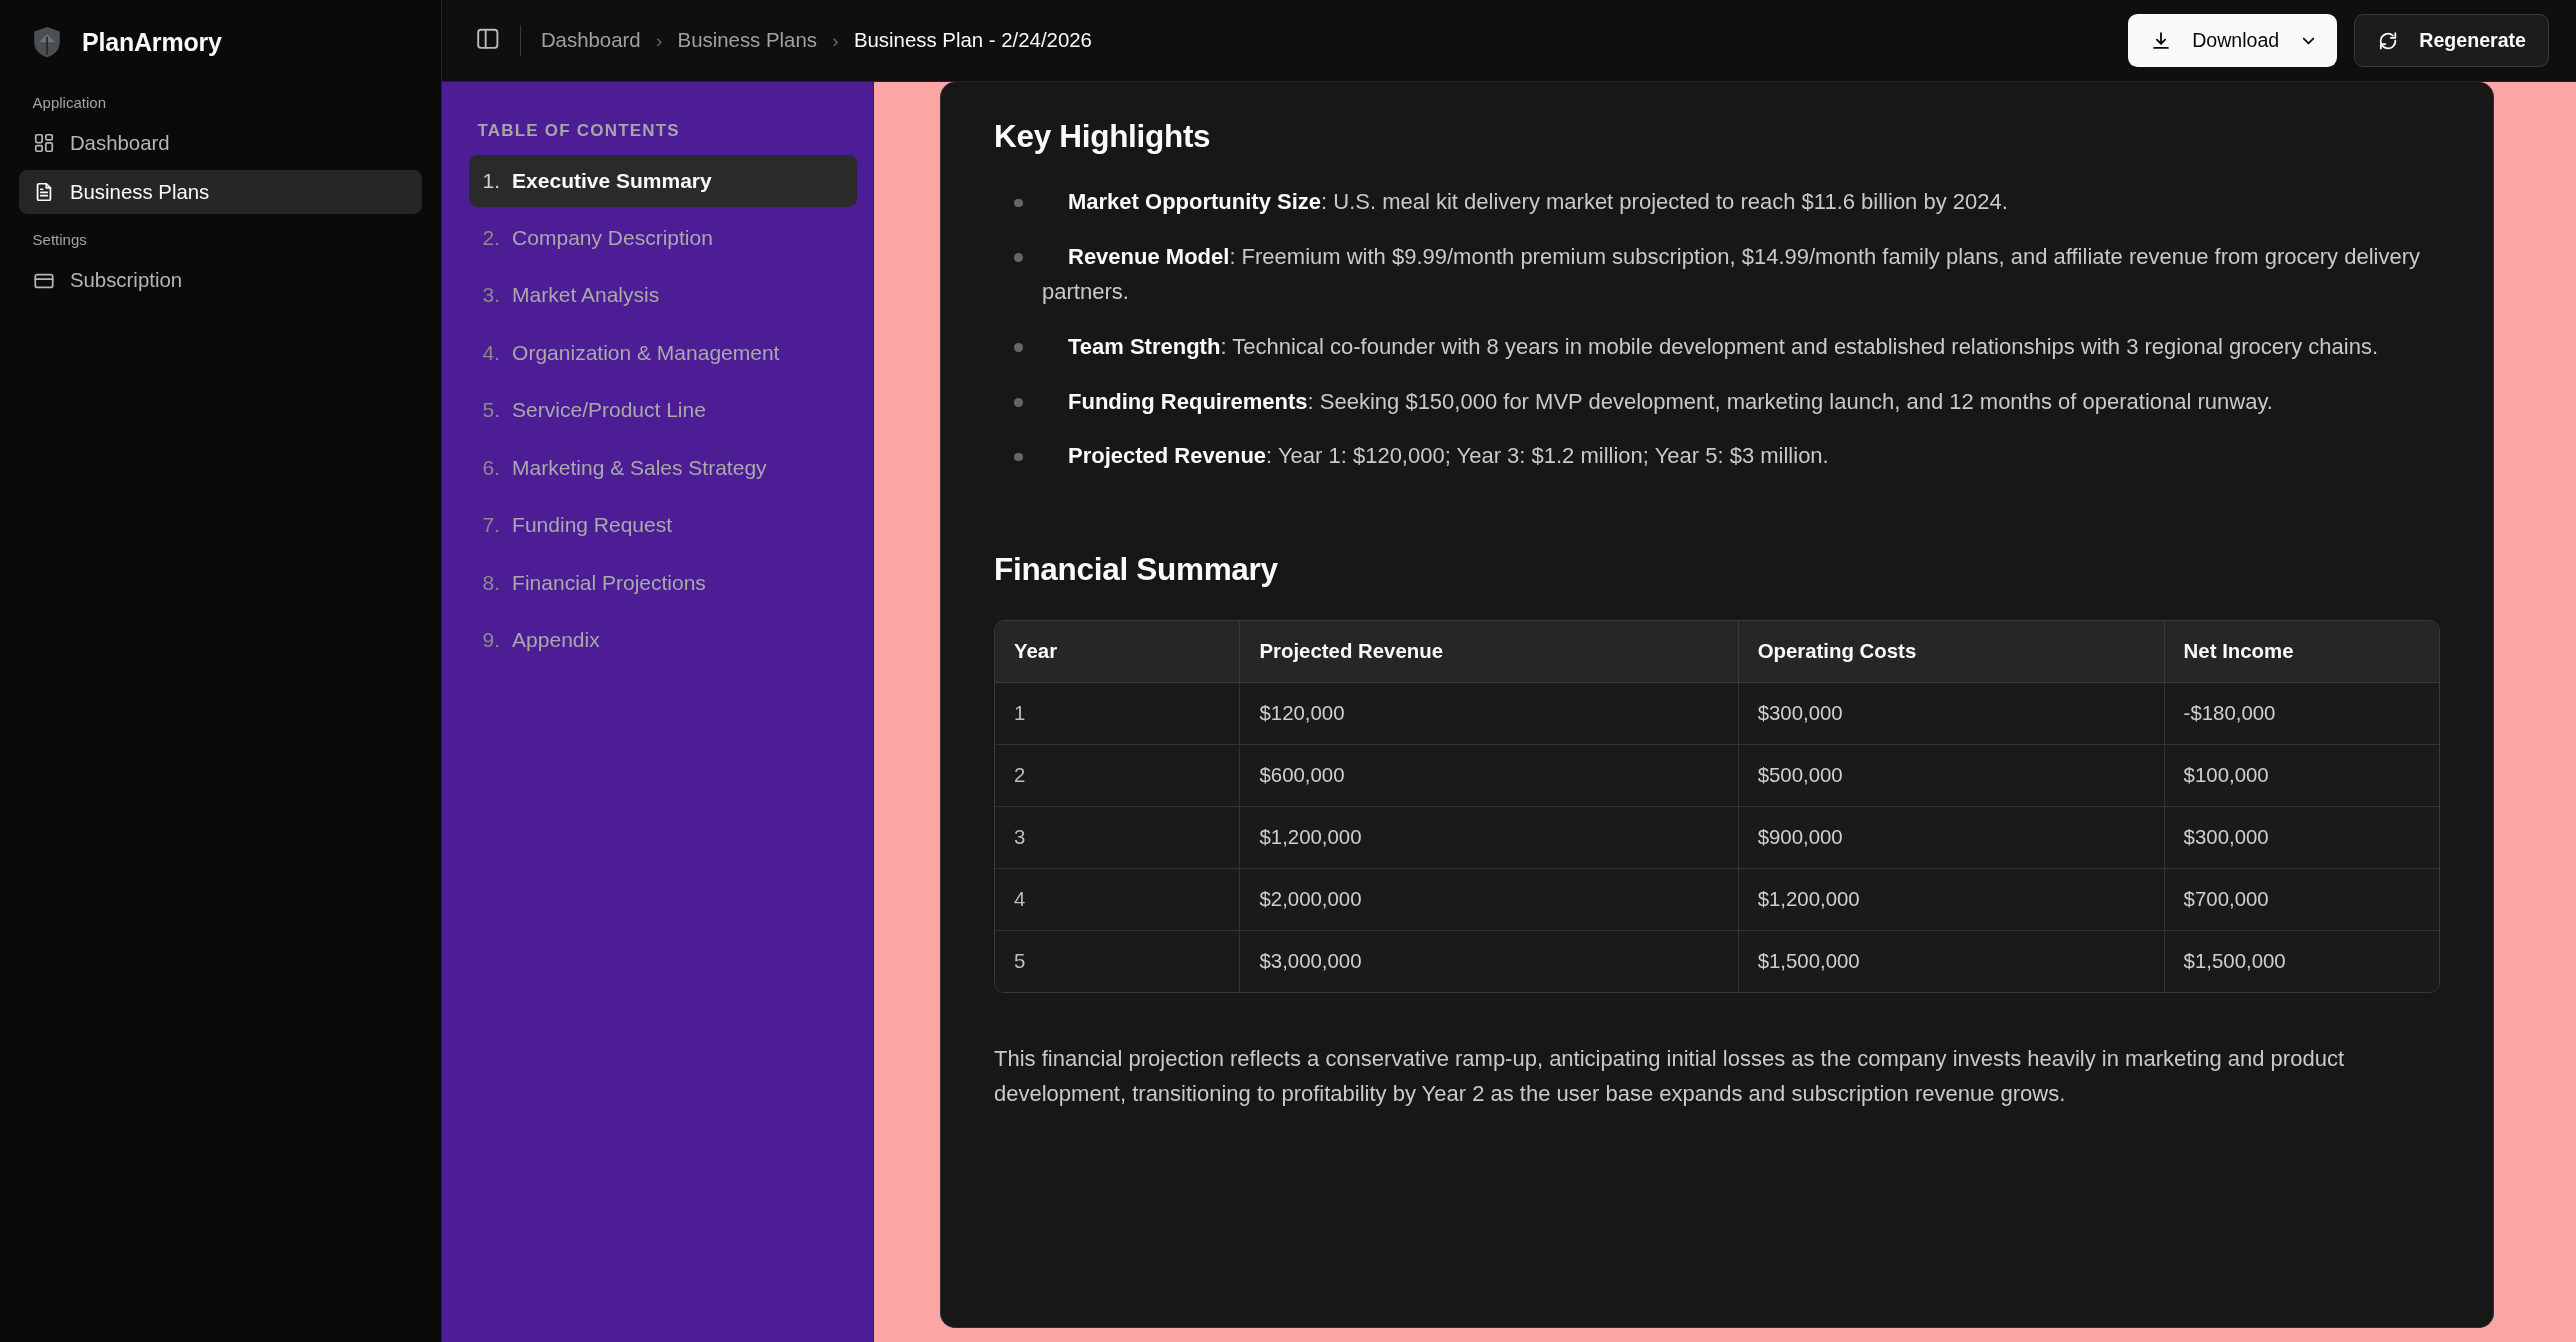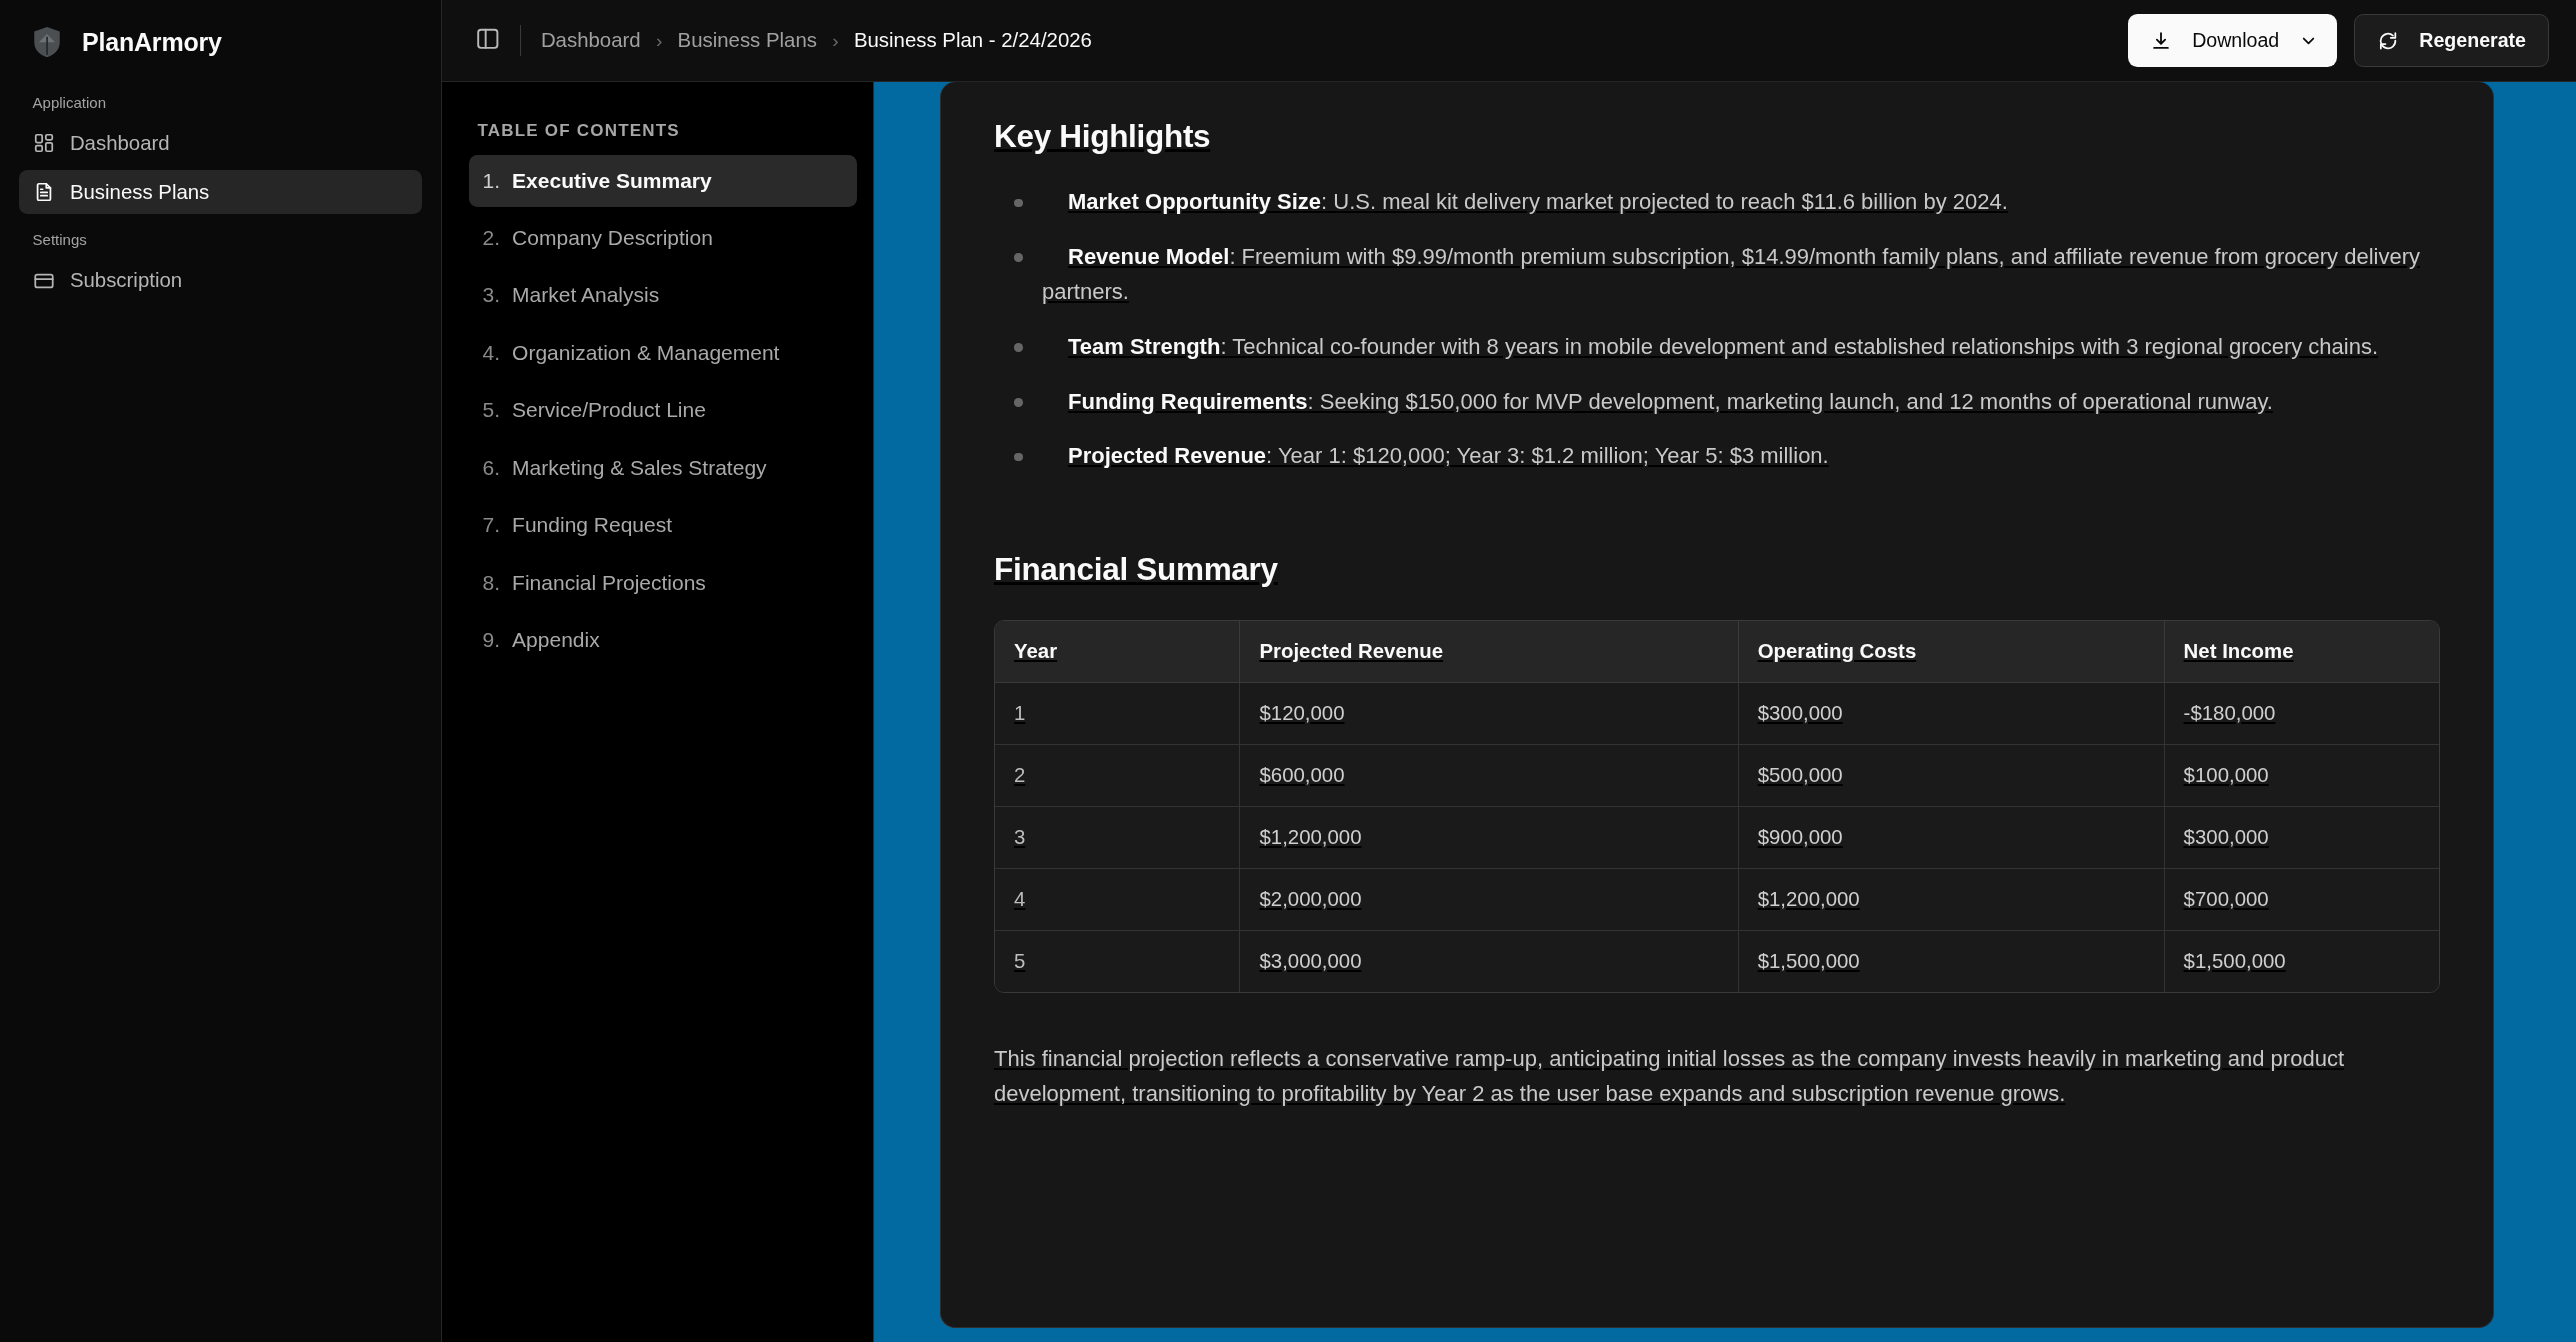--- a/index.html
+++ b/index.html
@@ -74,21 +74,21 @@
   .btn-primary .ico { color: #0a0a0a; }
   .btn-ghost { background: #1c1c1c; color: #fafafa; border: 0.9px solid #3a3a3a; font-weight: 700; }
   .btn .ico { width: 22px; height: 22px; flex: 0 0 22px; display:block; }
   .btn .chev { width: 19px; height: 19px; flex: 0 0 19px; display:block; }
 
   
   .body-area { flex: 1 1 auto; display: flex; min-height: 0; background: #171717; }
 
   .toc {
     width: 432px; flex: 0 0 432px;
-    background: #000000;
+    background: #4c1d95;
     border-right: 0.9px solid #2a2a2a;
     padding: 39px 16px 0 27px;
     overflow: hidden;
   }
   .toc-title {
     font-size: 17px; font-weight: 700; letter-spacing: 1.2px;
     color: #a6a6a6; text-transform: uppercase; padding-left: 8.5px;
     margin-bottom: 13.6px;
   }
   .toc-item {
@@ -98,22 +98,21 @@
     margin-bottom: 5.1px;
   }
   .toc-item .num { color: #8a8a8a; flex: 0 0 auto; }
   .toc-item.active { background: #2a2a2a; color: #fafafa; font-weight: 600; }
   .toc-item.active .num { color: #cfcfcf; font-weight: 500; }
 
   .doc-scroll {
     flex: 1 1 auto; min-width: 0;
     padding: 0 82px 0 66px;
     overflow: hidden;
-    background: #0369a1;
-    text-decoration: underline;
+    background: #fca5a5;
   }
   .doc-card {
     background: #171717;
     border: 0.9px solid #2e2e2e;
     border-radius: 15.3px;
     border-top: none;
     margin-top: 0;
     padding: 0 53px 51px 53px;
     height: calc(100% - 15.3px);
     overflow: hidden;

